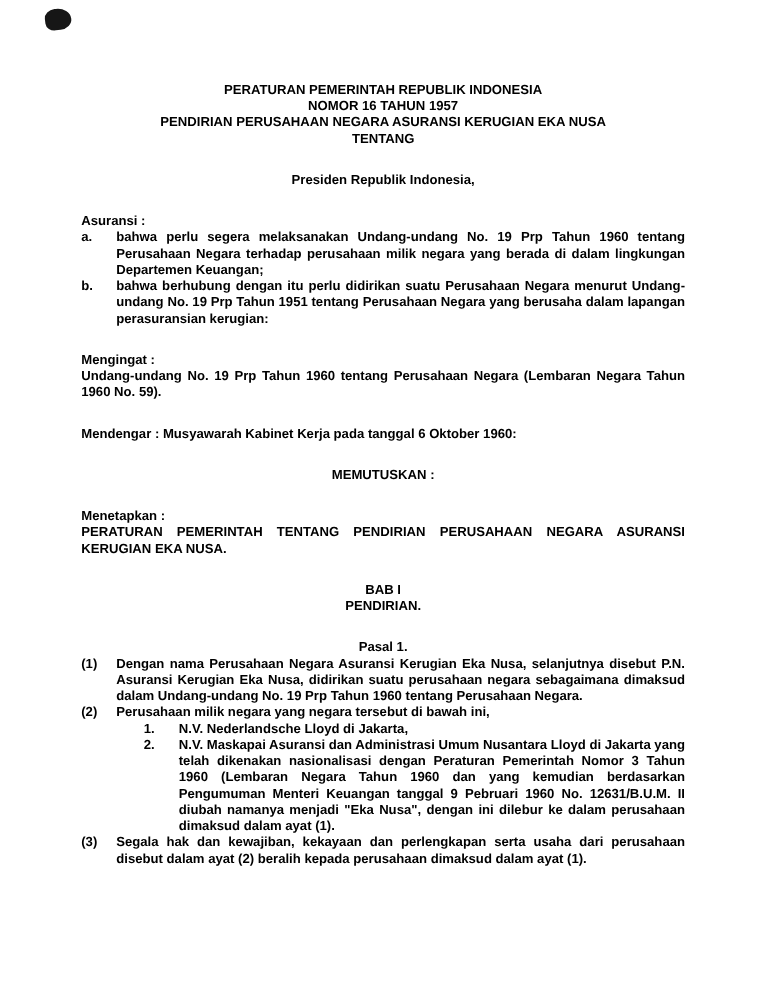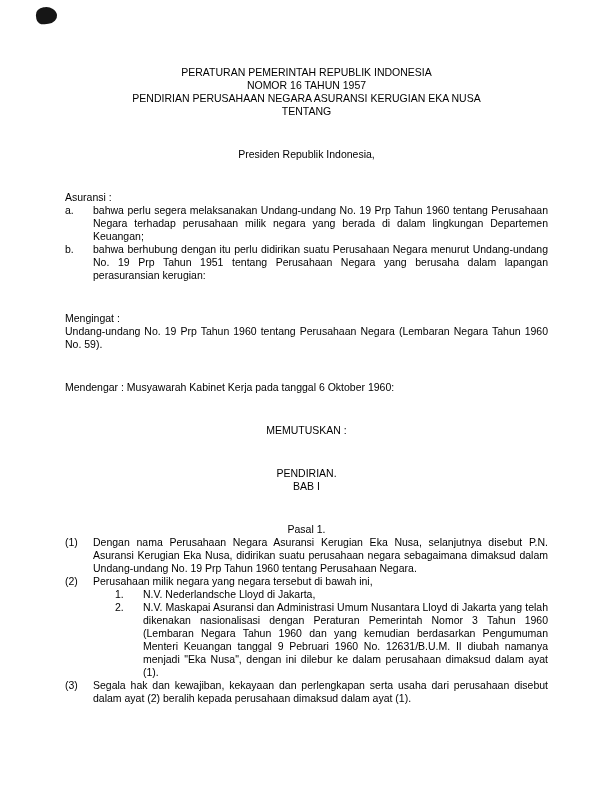--- a/index.html
+++ b/index.html
@@ -27,24 +27,25 @@
     height: 17px;
     background: #161616;
     border-radius: 45% 60% 50% 40%;
     transform: rotate(-7deg);
   }
   .content {
     position: absolute;
     left: 65px;
     top: 66px;
     width: 483px;
+    font-weight: bold;
   }
   .center { text-align: center; }
   .justify { text-align: justify; }
-  .mt { margin-top: 30px; }
+  .mt { margin-top: 20px; }
   .hang { display: flex; align-items: flex-start; }
   .marker { flex: 0 0 28px; }
   .hang .body { flex: 1 1 auto; text-align: justify; }
   .sub { margin-left: 50px; }
 </style>
 </head>
 <body>
 
 <div class="page">
 
@@ -75,24 +76,28 @@
 
     <div class="mt">
       <div>Mengingat :</div>
       <div class="justify">Undang-undang No. 19 Prp Tahun 1960 tentang Perusahaan Negara (Lembaran Negara Tahun 1960 No. 59).</div>
     </div>
 
     <div class="mt">Mendengar : Musyawarah Kabinet Kerja pada tanggal 6 Oktober 1960:</div>
 
     <div class="center mt">MEMUTUSKAN :</div>
 
+    <div class="mt">
+      <div>Menetapkan :</div>
+      <div class="justify">PERATURAN PEMERINTAH TENTANG PENDIRIAN PERUSAHAAN NEGARA ASURANSI KERUGIAN EKA NUSA.</div>
+    </div>
 
     <div class="center mt">
+      <div>BAB I</div>
       <div>PENDIRIAN.</div>
-      <div>BAB I</div>
     </div>
 
     <div class="center mt">Pasal 1.</div>
 
     <div>
 
       <div class="hang">
         <span class="marker">(1)</span>
         <span class="body">Dengan nama Perusahaan Negara Asuransi Kerugian Eka Nusa, selanjutnya disebut P.N. Asuransi Kerugian Eka Nusa, didirikan suatu perusahaan negara sebagaimana dimaksud dalam Undang-undang No. 19 Prp Tahun 1960 tentang Perusahaan Negara.</span>
       </div>

